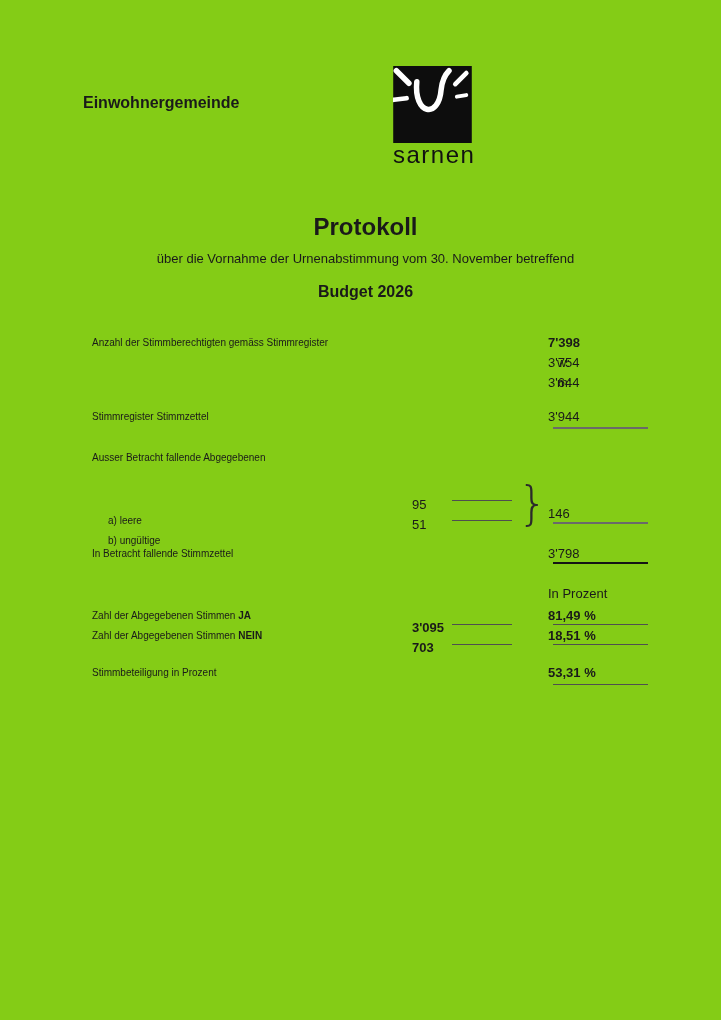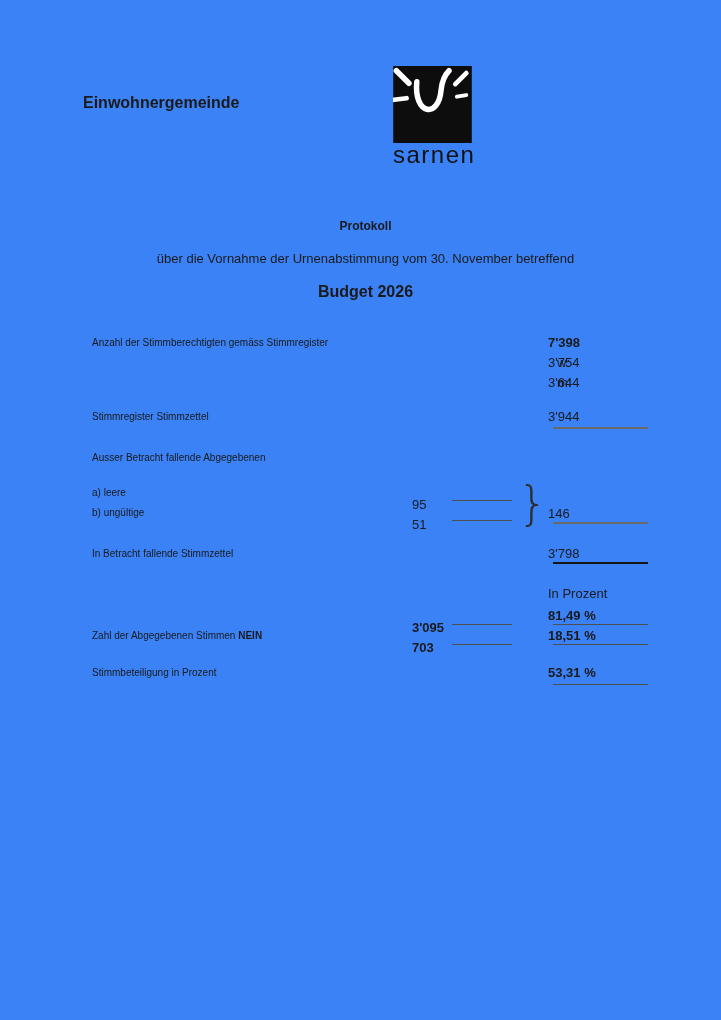--- a/index.html
+++ b/index.html
@@ -4,21 +4,21 @@
 <style>
   html, body {
     margin: 0;
     padding: 0;
     background: #ffffff;
   }
   .page {
     position: relative;
     width: 721px;
     height: 1020px;
-    background: #3b82f6;
+    background: #84cc16;
     font-family: "Liberation Sans", sans-serif;
     color: #1a1a1a;
     overflow: hidden;
     text-decoration: underline;
   }
   .org {
     position: absolute;
     top: 93px;
     left: 83px;
     font-size: 16px;
@@ -43,21 +43,21 @@
   }
   .center-band {
     position: absolute;
     left: 15px;
     width: 701px;
     text-align: center;
     white-space: nowrap;
   }
   .title {
     top: 215px;
-    font-size: 12px;
+    font-size: 24px;
     font-weight: bold;
     line-height: 23px;
   }
   .subtitle {
     top: 251px;
     font-size: 13px;
     line-height: 16px;
   }
   .subject {
     top: 284px;
@@ -65,21 +65,21 @@
     font-weight: bold;
     line-height: 16px;
   }
   .lbl {
     position: absolute;
     left: 92px;
     font-size: 10px;
     line-height: 15px;
     white-space: nowrap;
   }
-  .indent { left: 92px; }
+  .indent { left: 108px; margin-top: 28px; }
   .num {
     position: absolute;
     font-size: 13px;
     line-height: 15px;
     white-space: nowrap;
   }
   .colA { left: 412px; width: 96px; margin-top: 12px; }
   .colB { left: 548px; width: 97px; }
   .colWM {
     position: absolute;
@@ -160,20 +160,21 @@
   <div class="brace">}</div>
   <div class="num colB" style="top:506px">146</div>
   <div class="rule ruleB medium" style="top:522px"></div>
 
   <div class="lbl" style="top:546px">In Betracht fallende Stimmzettel</div>
   <div class="num colB" style="top:546px">3'798</div>
   <div class="rule ruleB thick" style="top:562px"></div>
 
   <div class="num colB" style="top:586px">In Prozent</div>
 
+  <div class="lbl" style="top:608px"><span>Zahl der Abgegebenen Stimmen</span> <span class="bold">JA</span></div>
   <div class="num colA bold" style="top:608px">3'095</div>
   <div class="num colB bold" style="top:608px">81,49 %</div>
   <div class="rule ruleA" style="top:624px"></div>
   <div class="rule ruleB" style="top:624px"></div>
 
   <div class="lbl" style="top:628px"><span>Zahl der Abgegebenen Stimmen</span> <span class="bold">NEIN</span></div>
   <div class="num colA bold" style="top:628px">703</div>
   <div class="num colB bold" style="top:628px">18,51 %</div>
   <div class="rule ruleA" style="top:644px"></div>
   <div class="rule ruleB" style="top:644px"></div>

